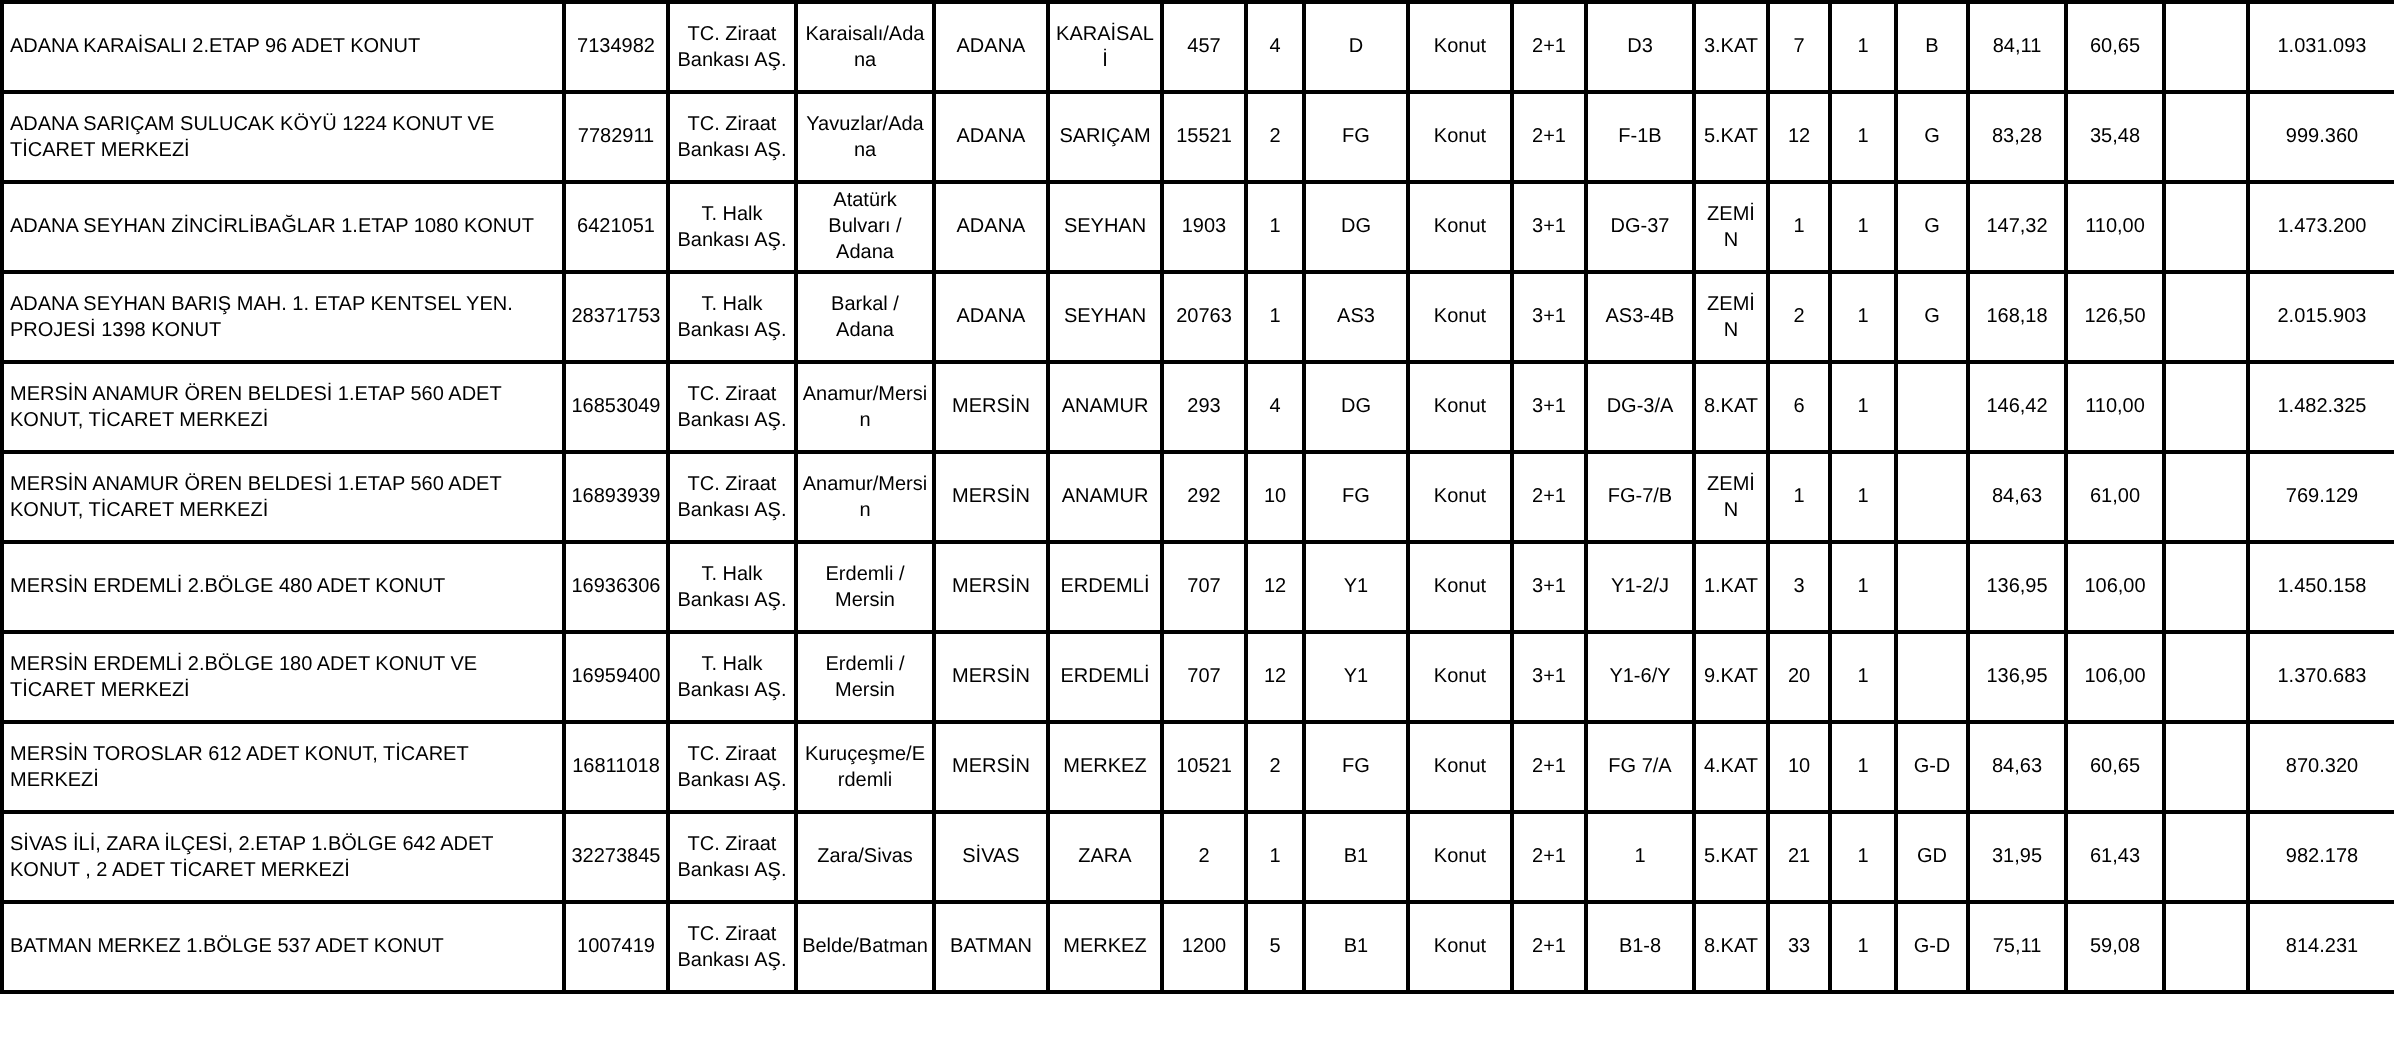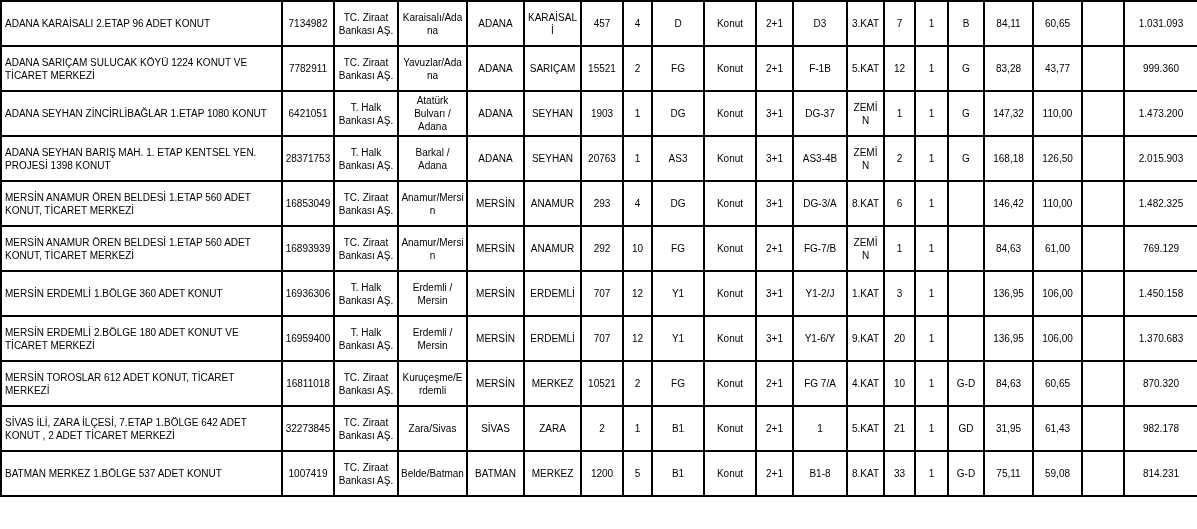--- a/index.html
+++ b/index.html
@@ -133,21 +133,21 @@
           <td>2</td>
           <td>FG</td>
           <td>Konut</td>
           <td>2+1</td>
           <td>F-1B</td>
           <td>5.KAT</td>
           <td>12</td>
           <td>1</td>
           <td>G</td>
           <td>83,28</td>
-          <td>43,77</td>
+          <td>35,48</td>
           <td></td>
           <td>999.360</td>
         </tr>
         <tr class="data-row">
           <td class="col-project-name">ADANA  SEYHAN  ZİNCİRLİBAĞLAR 1.ETAP 1080 KONUT</td>
           <td>6421051</td>
           <td>T. Halk Bankası AŞ.</td>
           <td>Atatürk Bulvarı / Adana</td>
           <td>ADANA</td>
           <td>SEYHAN</td>
@@ -226,21 +226,21 @@
           <td>ZEMİN</td>
           <td>1</td>
           <td>1</td>
           <td></td>
           <td>84,63</td>
           <td>61,00</td>
           <td></td>
           <td>769.129</td>
         </tr>
         <tr class="data-row">
-          <td class="col-project-name">MERSİN ERDEMLİ 1.BÖLGE 360 ADET KONUT</td>
+          <td class="col-project-name">MERSİN ERDEMLİ 2.BÖLGE 480 ADET KONUT</td>
           <td>16936306</td>
           <td>T. Halk Bankası AŞ.</td>
           <td>Erdemli / Mersin</td>
           <td>MERSİN</td>
           <td>ERDEMLİ</td>
           <td>707</td>
           <td>12</td>
           <td>Y1</td>
           <td>Konut</td>
           <td>3+1</td>
@@ -292,21 +292,21 @@
           <td>4.KAT</td>
           <td>10</td>
           <td>1</td>
           <td>G-D</td>
           <td>84,63</td>
           <td>60,65</td>
           <td></td>
           <td>870.320</td>
         </tr>
         <tr class="data-row">
-          <td class="col-project-name">SİVAS İLİ, ZARA İLÇESİ, 7.ETAP 1.BÖLGE 642 ADET KONUT , 2 ADET TİCARET MERKEZİ</td>
+          <td class="col-project-name">SİVAS İLİ, ZARA İLÇESİ, 2.ETAP 1.BÖLGE 642 ADET KONUT , 2 ADET TİCARET MERKEZİ</td>
           <td>32273845</td>
           <td>TC. Ziraat Bankası AŞ.</td>
           <td>Zara/Sivas</td>
           <td>SİVAS</td>
           <td>ZARA</td>
           <td>2</td>
           <td>1</td>
           <td>B1</td>
           <td>Konut</td>
           <td>2+1</td>

